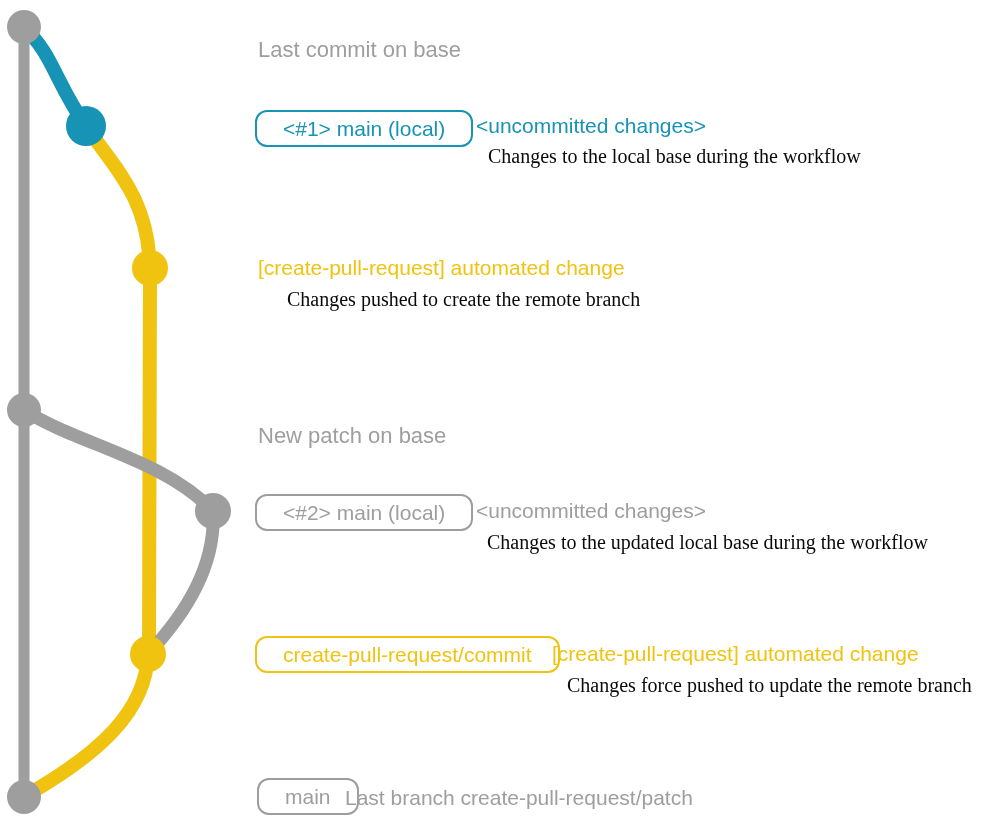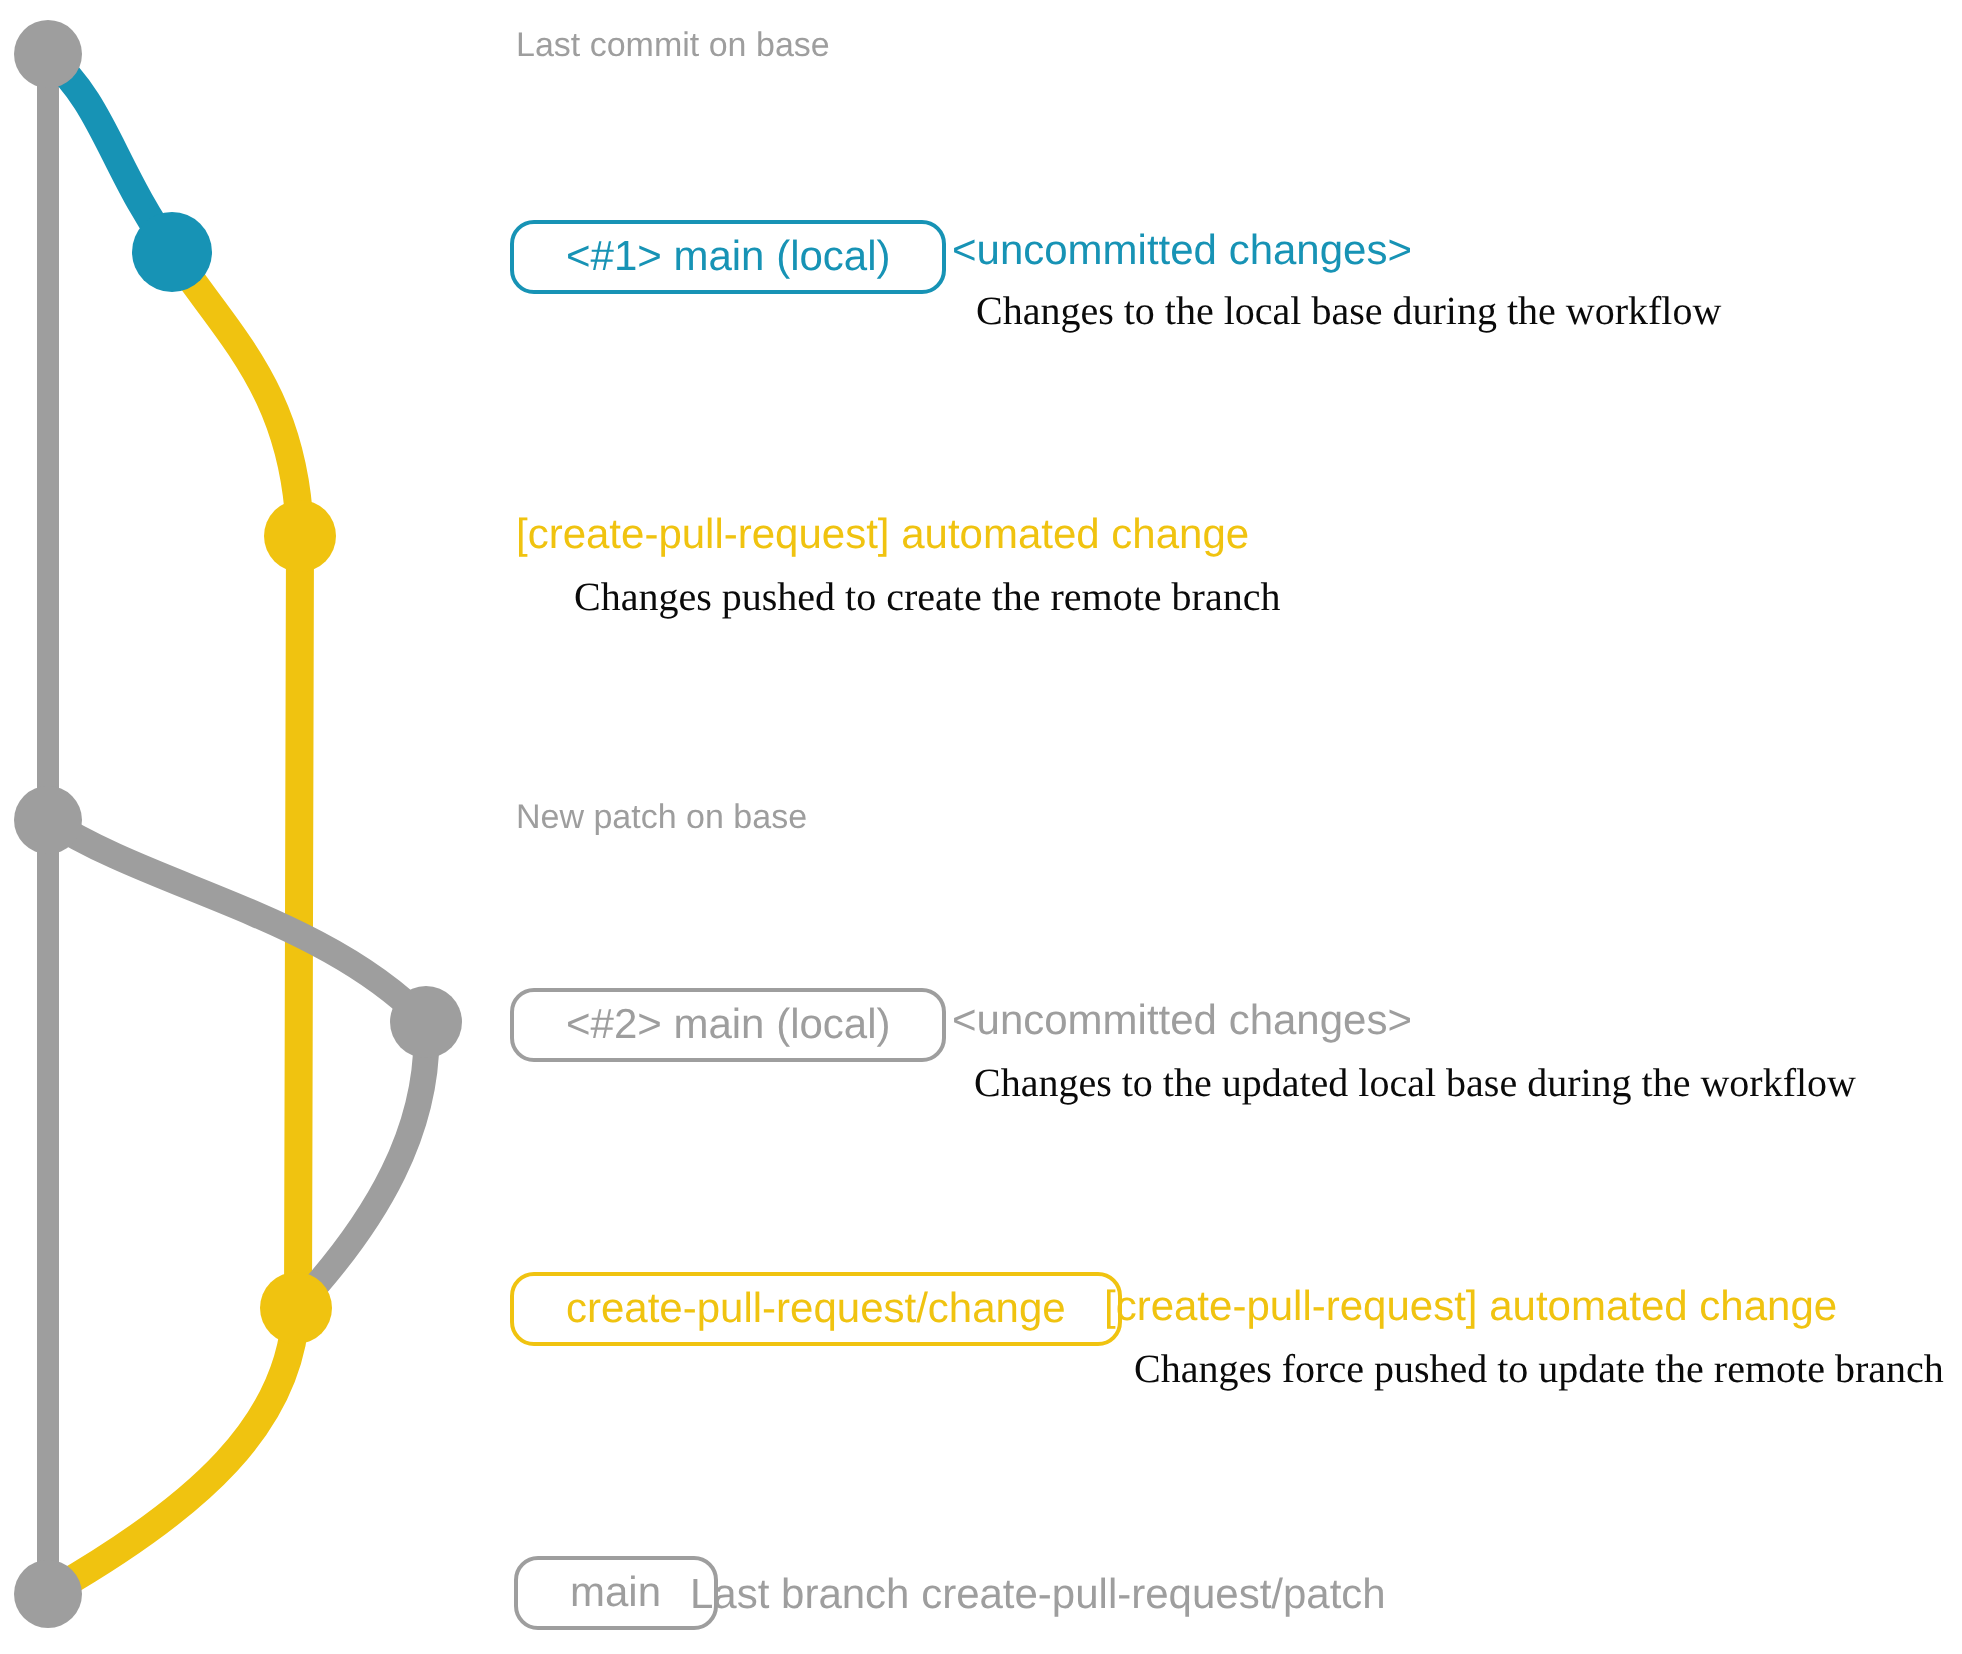--- a/index.html
+++ b/index.html
@@ -9,22 +9,23 @@
     height: 827px;
     background: #ffffff;
     overflow: hidden;
     font-family: "Liberation Sans", sans-serif;
   }
   #graph-svg { position: absolute; left: 0; top: 0; }
 
   .abs { position: absolute; white-space: nowrap; }
 
   .heading {
-    font-size: 17px;
+    font-size: 22px;
     color: #9e9e9e;
+    margin-top: 24px;
   }
   .badge {
     display: inline-block;
     border: 2px solid #9e9e9e;
     border-radius: 12px;
     padding: 4px 26px;
     font-size: 21px;
     color: #9e9e9e;
     background: #ffffff;
     line-height: 25px;
@@ -82,20 +83,20 @@
 
   <div class="abs label gold" style="left:258px; top:256px;">[create-pull-request] automated change</div>
   <div class="abs desc" style="left:287px; top:288px;">Changes pushed to create the remote branch</div>
 
   <div class="abs heading" style="left:258px; top:399px;">New patch on base</div>
 
   <div class="abs badge" style="left:255px; top:494px;">&lt;#2&gt; main (local)</div>
   <div class="abs label gray" style="left:476px; top:499px;">&lt;uncommitted changes&gt;</div>
   <div class="abs desc" style="left:487px; top:531px;">Changes to the updated local base during the workflow</div>
 
-  <div class="abs badge gold" style="left:255px; top:636px;">create-pull-request/change</div>
+  <div class="abs badge gold" style="left:255px; top:636px;">create-pull-request/commit</div>
   <div class="abs label gold" style="left:552px; top:642px;">[create-pull-request] automated change</div>
   <div class="abs desc" style="left:567px; top:674px;">Changes force pushed to update the remote branch</div>
 
   <div class="abs badge" style="left:257px; top:778px;">main</div>
   <div class="abs label gray" style="left:345px; top:786px;">Last branch create-pull-request/patch</div>
 
 </div>
 
 </body></html>

